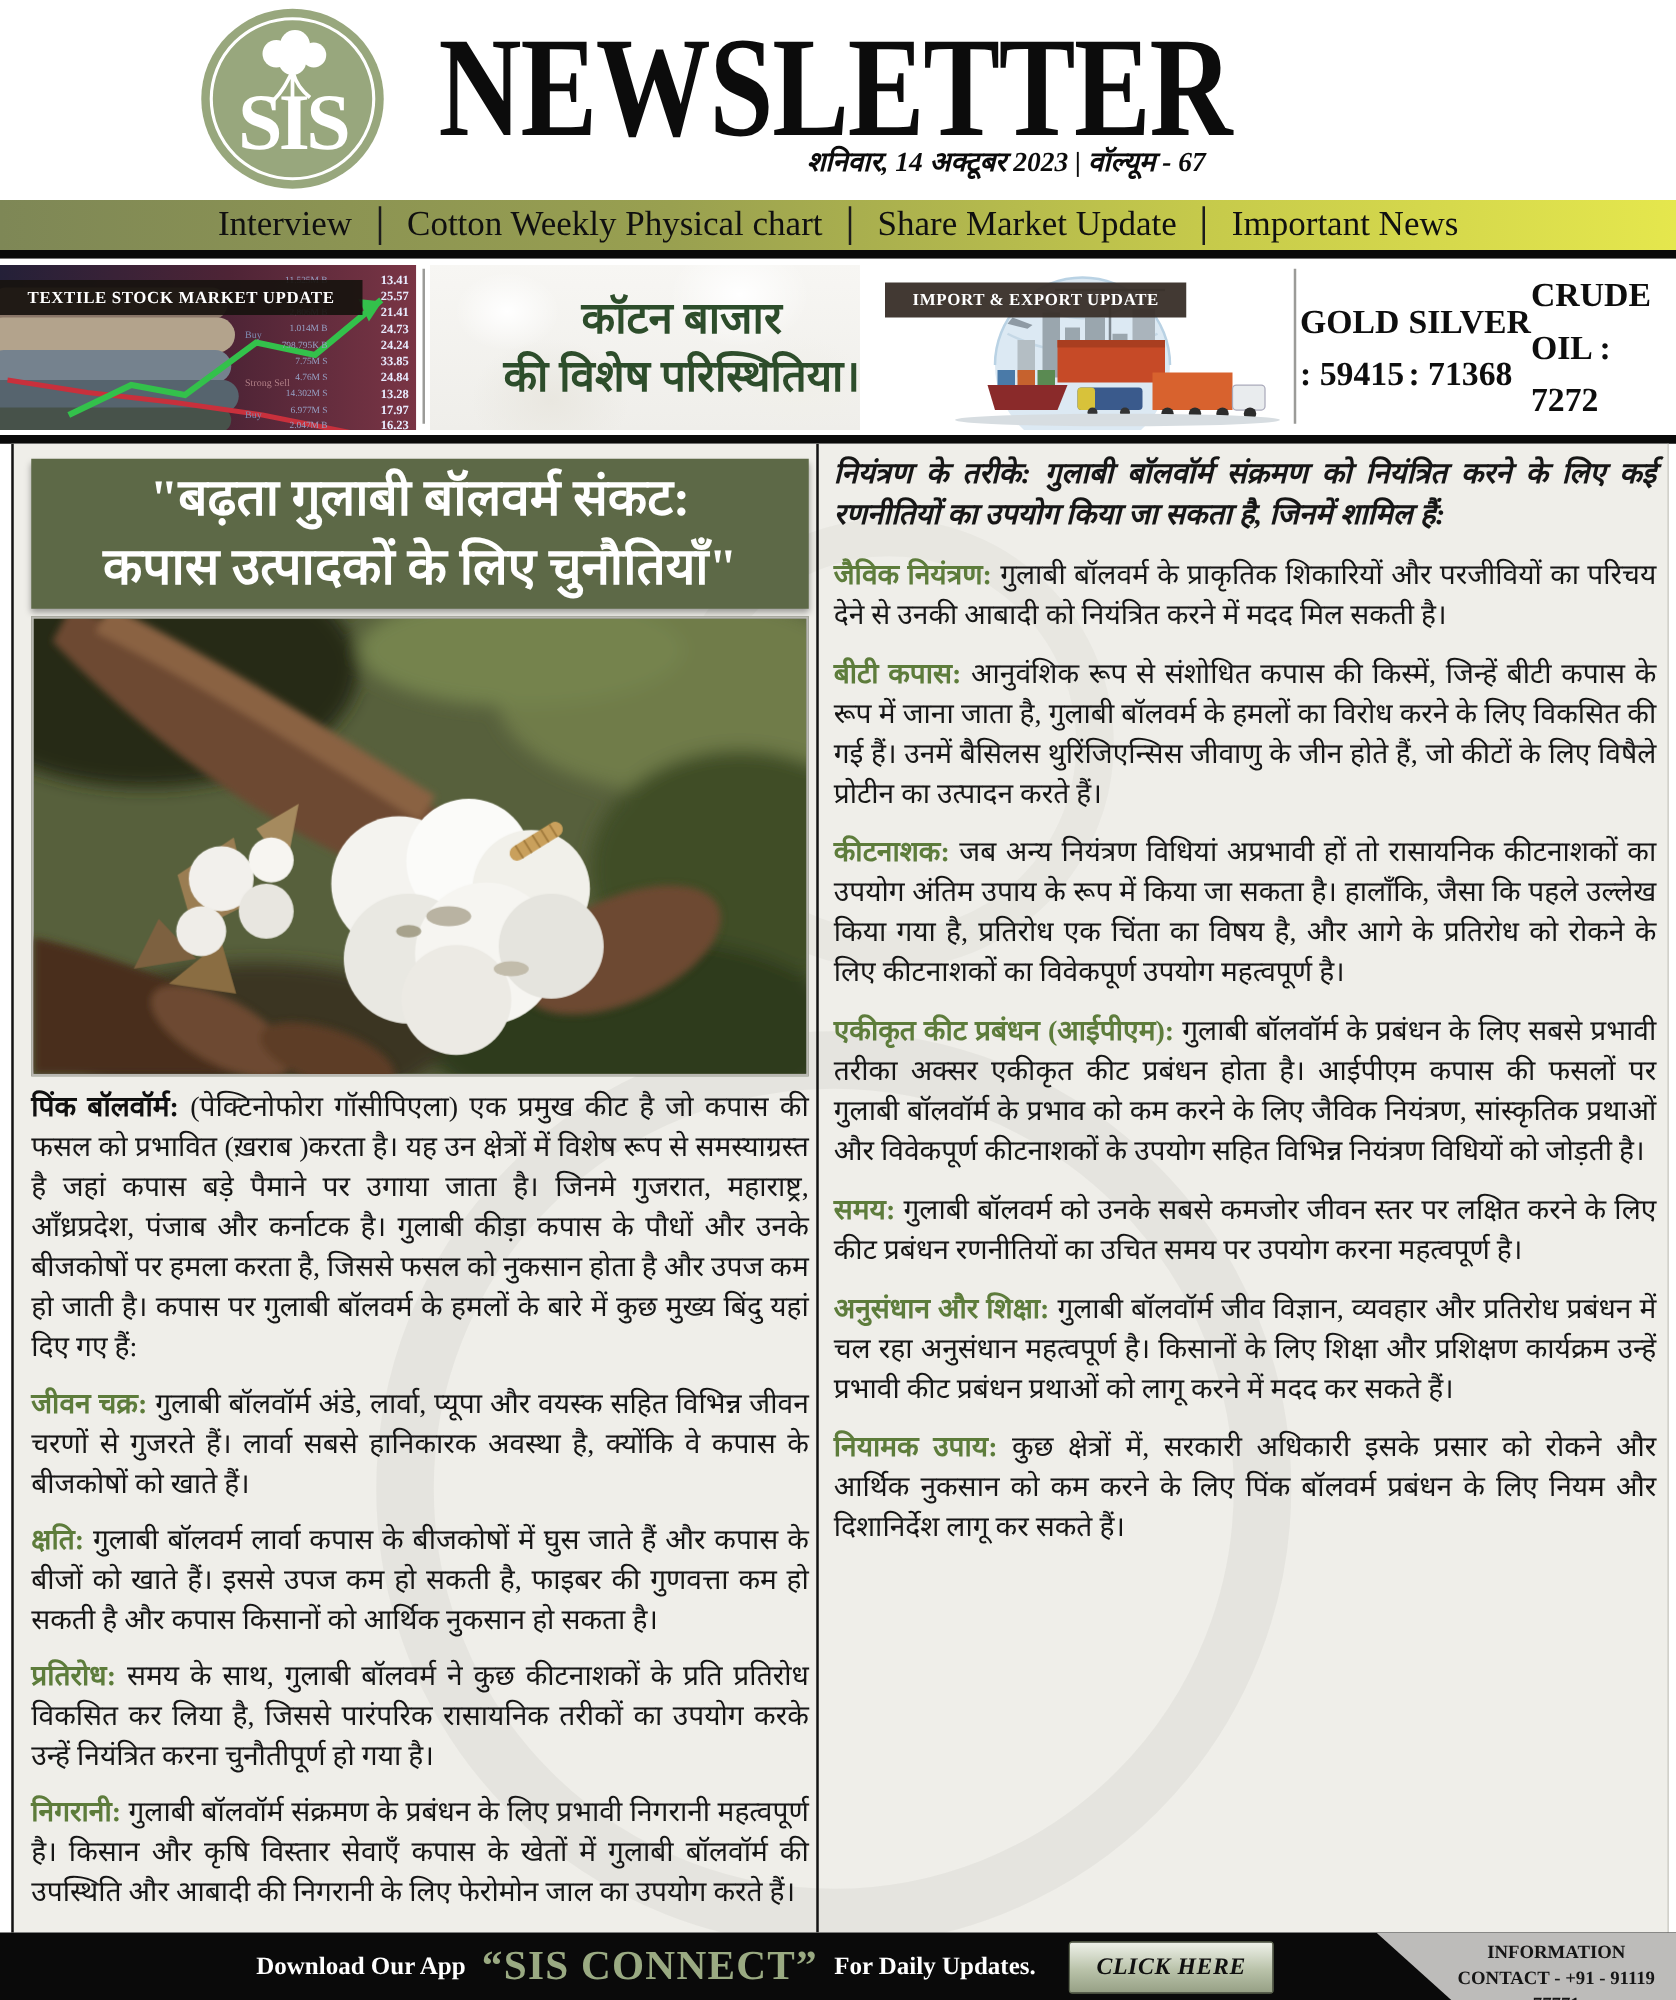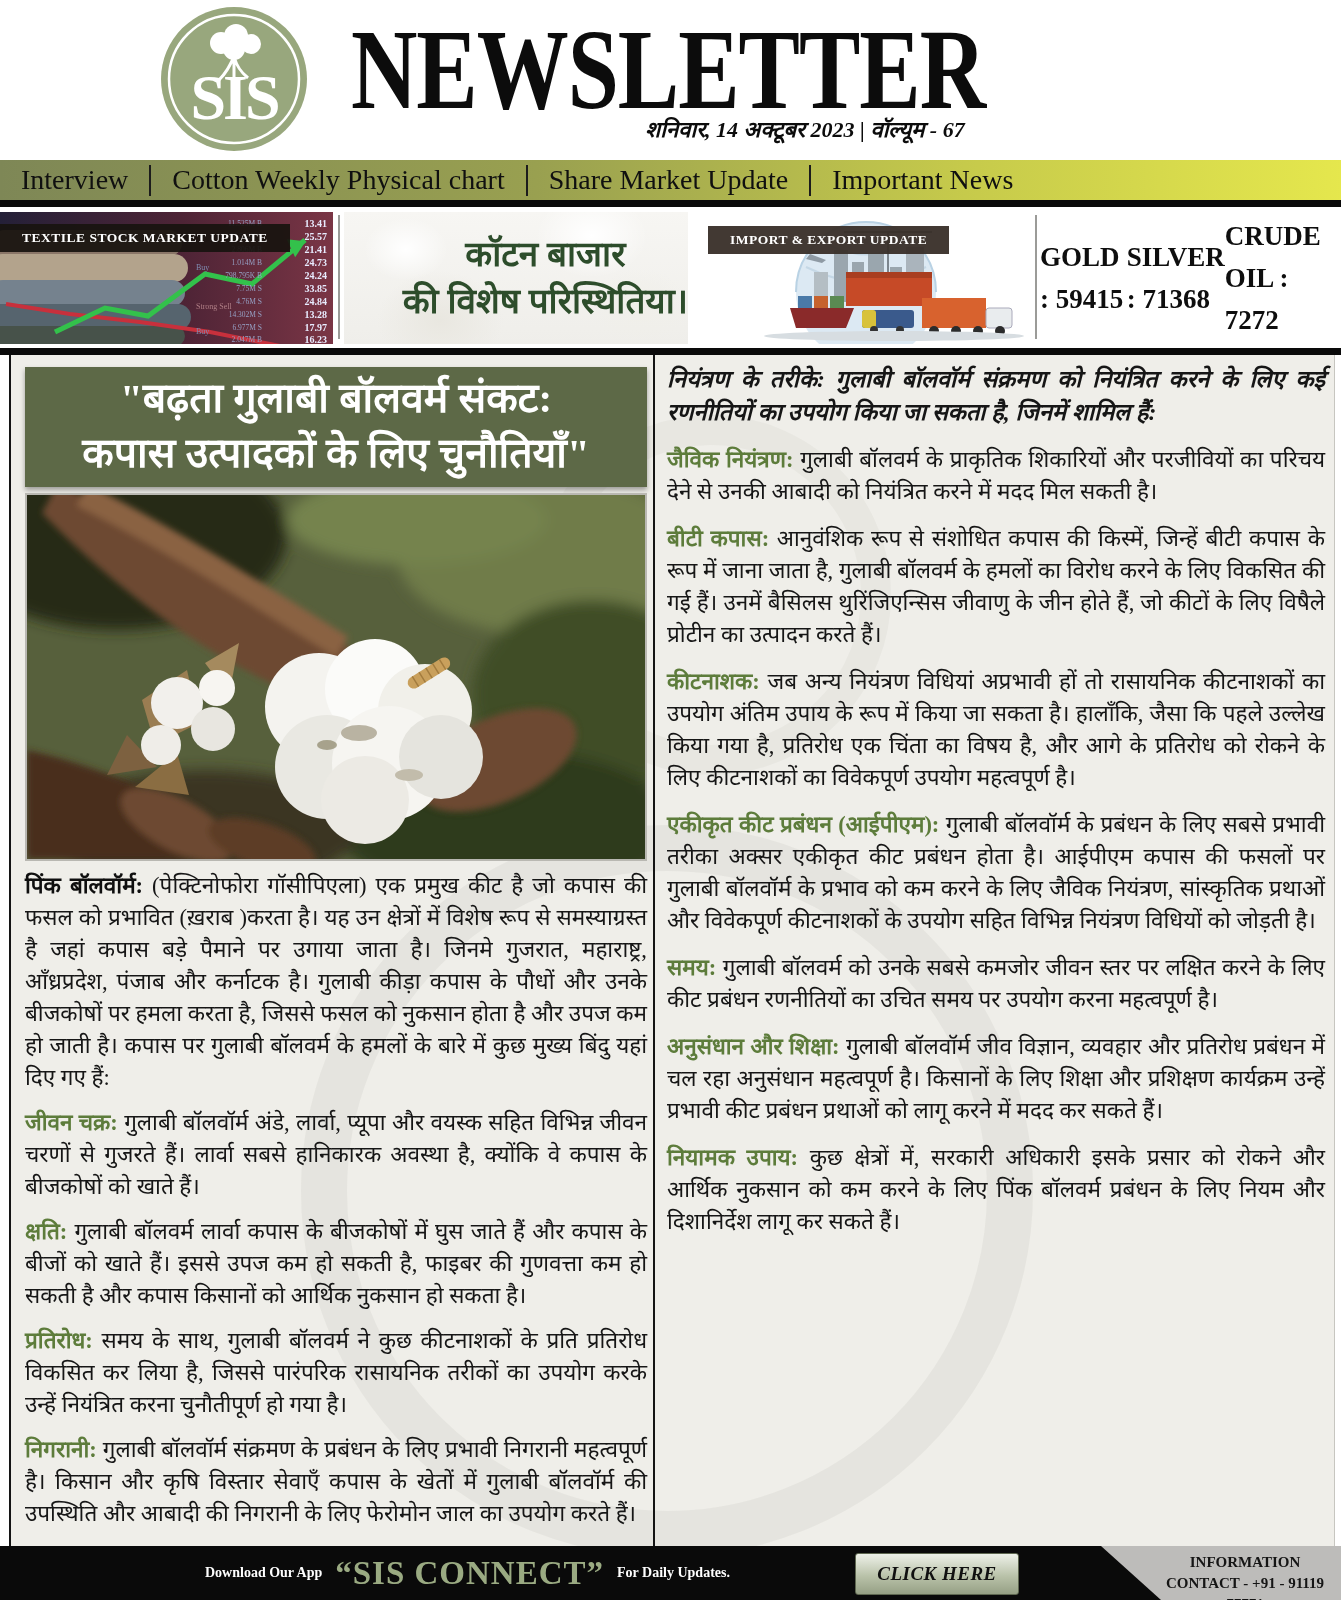--- a/index.html
+++ b/index.html
@@ -10,21 +10,21 @@
   .hdr-title{position:absolute;left:312px;top:4px;width:712px;text-align:center;
              font-weight:700;font-size:92px;letter-spacing:-1px;color:#0c0c0c;
              transform:scaleY(1.24);transform-origin:top center;white-space:nowrap;}
   .dateline{position:absolute;left:540px;top:113px;width:530px;text-align:center;
             font-size:22px;font-weight:700;font-style:italic;color:#0c0c0c;}
   .logo-wrap{position:absolute;left:158px;top:5px;width:152px;height:150px;}
 
   
   .nav{position:absolute;left:0;top:160px;width:100%;height:40px;
        background:linear-gradient(90deg,#7e8756 0%,#99a050 40%,#c6ca4b 72%,#e5e74d 100%);
-       display:flex;align-items:center;}
+       display:flex;align-items:center;justify-content:center;}
   .nav-item{font-size:28px;color:#101010;padding:0 21px;white-space:nowrap;cursor:pointer;}
   .navsep{width:2px;height:31px;background:#1c1c1c;}
 
   .rule{position:absolute;left:0;width:100%;height:7px;background:#0a0a0a;}
   .rule1{top:200px;} .rule2{top:348px;}
 
   
   .strip{position:absolute;left:0;top:207px;width:100%;height:141px;background:#fff;}
   .panel{position:absolute;top:5px;height:132px;}
   .textilep{left:0;width:333px;}
@@ -68,21 +68,21 @@
   .col-right{position:absolute;left:656px;top:8px;width:658px;font-size:22.5px;
              line-height:32px;text-align:justify;color:#161616;}
   .col-right p{margin:0 0 15px;}
   .intro{font-weight:700;font-style:italic;font-size:23.5px;line-height:33px;}
   .outro{font-weight:700;font-style:italic;font-size:23px;line-height:33px;}
 
   
   .footer{position:absolute;left:0;bottom:0;width:100%;height:54px;background:#0a0a0a;}
   .dl-group{position:absolute;left:205px;top:0;height:100%;display:flex;align-items:center;
             gap:13px;color:#fff;white-space:nowrap;}
-  .dl-text{font-size:14px;font-weight:700;text-align:right;}
+  .dl-text{font-size:20px;font-weight:700;text-align:right;}
   .appname{font-size:33px;font-weight:700;color:#9aaa82;letter-spacing:1px;}
   .click-btn{position:absolute;left:855px;top:7px;width:162px;height:40px;
              background:linear-gradient(#eef1e9,#b9c2a9 55%,#96a085);
              border:1px solid #5e6750;border-radius:3px;color:#101010;font-size:19px;
              font-weight:700;font-style:italic;display:flex;align-items:center;
              justify-content:center;cursor:pointer;letter-spacing:.5px;}
   .info-panel{position:absolute;right:0;top:0;height:54px;width:240px;background:#bdbcba;
               clip-path:polygon(0 0,100% 0,100% 100%,25% 100%);
               display:flex;flex-direction:column;justify-content:center;
               padding-left:48px;box-sizing:border-box;text-align:center;

